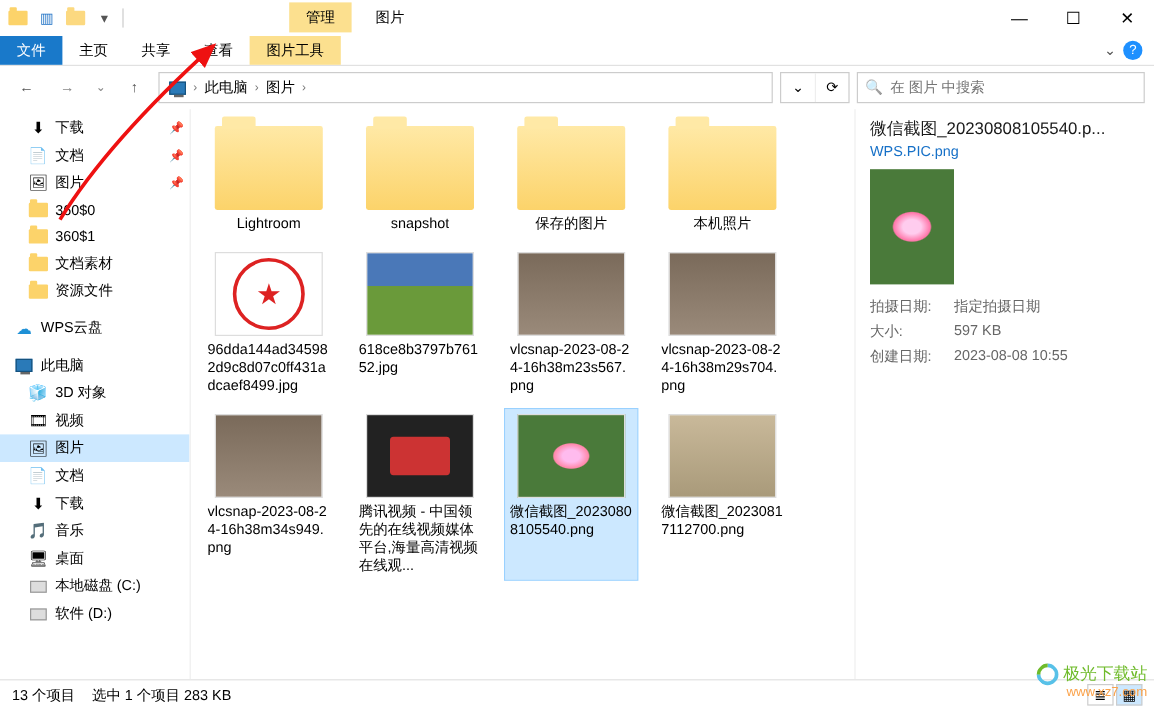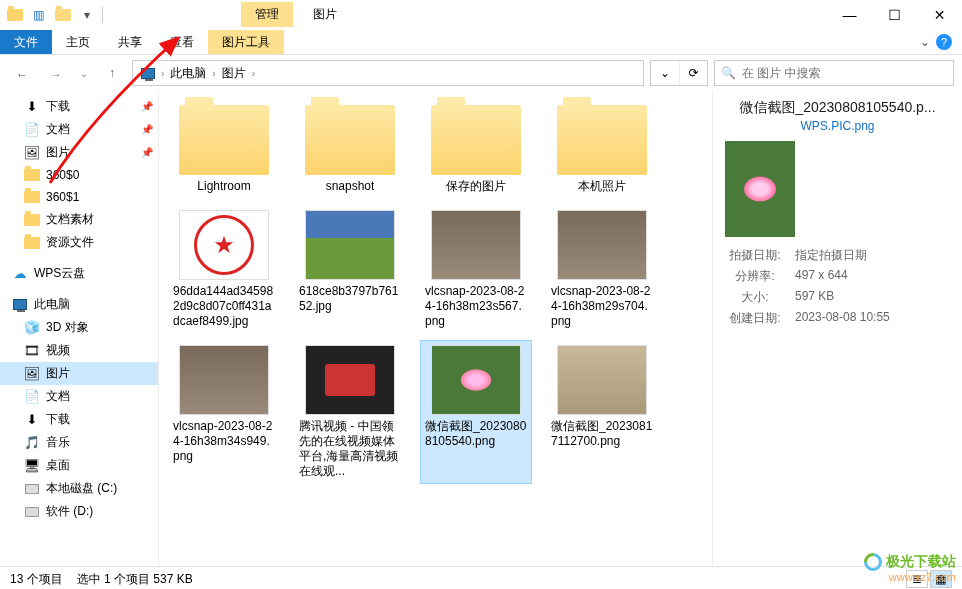--- a/index.html
+++ b/index.html
@@ -59,21 +59,21 @@
 .thumb.stamp .circ { width: 60px; height: 60px; border: 3px solid #d22; border-radius: 50%; display: flex; align-items: center; justify-content: center; color: #d22; font-size: 24px; }
 .thumb.tulip { background: linear-gradient(#4a78b8 40%, #6a9a3a 40%); }
 .thumb.room { background: linear-gradient(#7a6a5a, #9a8a7a); }
 .thumb.lotus { background: #4a7a3a; display:flex; align-items:center; justify-content:center; }
 .thumb.lotus::after { content:""; width: 34px; height: 24px; background: radial-gradient(ellipse at center, #fbe 30%, #f8a 60%, transparent 65%); }
 .thumb.portrait { background: linear-gradient(#c9b99a, #a99a7a); }
 .thumb.tv { background: #222; display:flex; align-items:center; justify-content:center; }
 .thumb.tv::after{ content:""; width:50px;height:32px;background:#c33;border-radius:3px; }
 
 
-.details { width: 250px; border-left: 1px solid #eee; padding: 8px 12px; text-align: center; }
+.details { width: 250px; border-left: 1px solid #eee; padding: 8px 12px; }
 .d-title { font-size: 14px; color: #1a1a1a; margin-bottom: 2px; white-space: nowrap; overflow: hidden; text-overflow: ellipsis; }
 .d-sub { color: #1670c7; font-size: 12px; margin-bottom: 8px; }
 .d-thumb { width: 70px; height: 96px; background: #4a7a3a; margin-bottom: 10px; display:flex; align-items:center; justify-content:center; }
 .d-thumb::after { content:""; width:36px;height:28px;background:radial-gradient(ellipse at center,#fce 30%,#f7a 60%,transparent 65%); }
 .d-props { font-size: 12px; }
 .d-row { display: flex; gap: 10px; margin-bottom: 4px; }
 .d-key { color: #666; width: 60px; }
 .d-val { color: #666; }
 
 
@@ -87,21 +87,21 @@
 .pc-ico { width:14px; height:11px; background:#2a7ab8; border:1px solid #15527e; position: relative; }
 .pc-ico::after { content:""; position:absolute; bottom:-3px; left:3px; width:8px; height:2px; background:#666; }
 .cloud-ico{ color:#1e90d6; font-size:14px; }
 .disk-ico { width:14px; height:10px; background:#ddd; border:1px solid #999; }
 
 
 .arrow-overlay { position: absolute; top: 28px; left: 30px; width: 160px; height: 160px; pointer-events: none; z-index: 50; }
 
 
 .watermark { position: absolute; right: 6px; bottom: 6px; text-align: right; pointer-events: none; }
-.watermark .l1 { color: #6fbb2b; font-size: 14px; font-weight: bold; display:flex; align-items:flex-start; justify-content:flex-end; gap:4px; }
+.watermark .l1 { color: #6fbb2b; font-size: 14px; font-weight: normal; display:flex; align-items:flex-start; justify-content:flex-end; gap:4px; }
 .watermark .l2 { color: #fba24a; font-size: 11px; }
 .wm-ico { width: 18px; height: 18px; border:3px solid #58c1e8; border-left-color:#6fbb2b; border-radius:50%; transform: rotate(45deg); }
 
 
 .navpane::-webkit-scrollbar{width:14px;} .navpane::-webkit-scrollbar-thumb{background:#ccc;}
 </style>
 </head>
 <body>
 
 <div class="titlebar">
@@ -324,38 +324,34 @@
   <div class="details">
     <div class="d-title">微信截图_20230808105540.p...</div>
     <div class="d-sub">WPS.PIC.png</div>
     <div class="d-thumb"></div>
     <div class="d-props" id="d-props">
         <div class="d-row">
           <span class="d-key">拍摄日期:</span>
           <span class="d-val">指定拍摄日期</span>
         </div>
         <div class="d-row">
-          <span class="d-key">分辨率:</span>
-          <span class="d-val">497 x 644</span>
-        </div>
-        <div class="d-row">
           <span class="d-key">大小:</span>
           <span class="d-val">597 KB</span>
         </div>
         <div class="d-row">
           <span class="d-key">创建日期:</span>
           <span class="d-val">2023-08-08 10:55</span>
         </div>
       </div>
   </div>
 </div>
 
 <div class="statusbar">
   <span>13 个项目</span>
-  <span>选中 1 个项目  537 KB</span>
+  <span>选中 1 个项目  283 KB</span>
   <div class="status-right">
     <div class="view-btn">≣</div>
     <div class="view-btn" style="background:#cce8ff;">▦</div>
   </div>
 </div>
 
 <svg class="arrow-overlay" viewBox="0 0 160 160">
   <defs>
       <marker id="ah" markerWidth="8" markerHeight="8" refX="6" refY="3" orient="auto">
         <path d="M0,0 L7,3 L0,6 Z" fill="#e11"></path>

